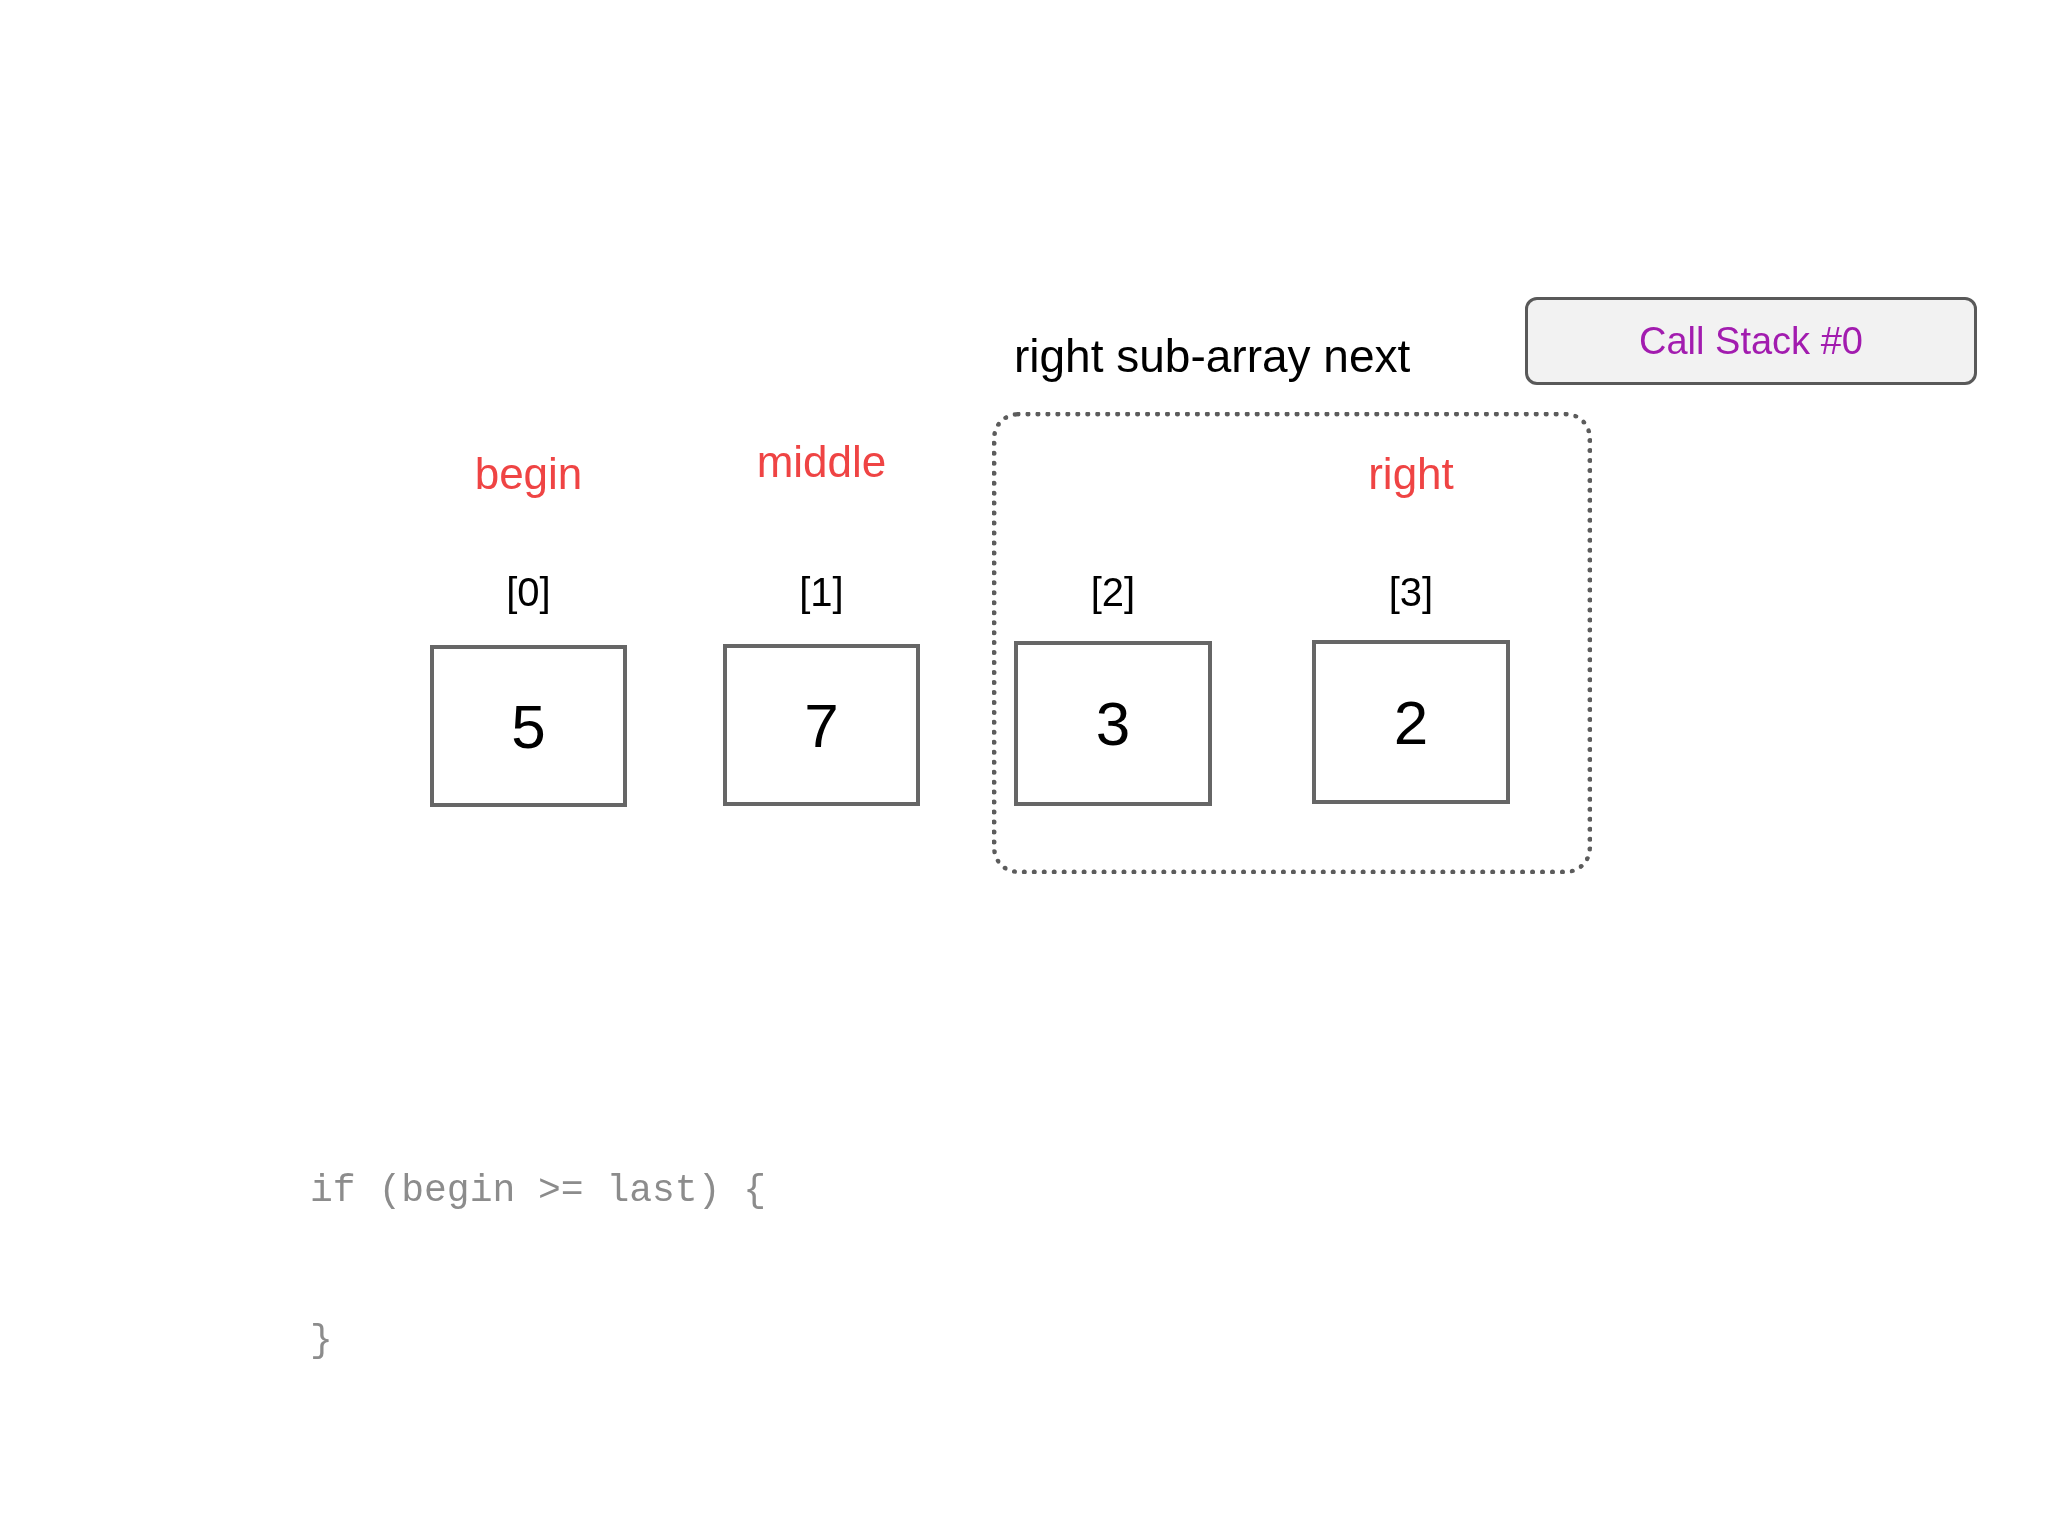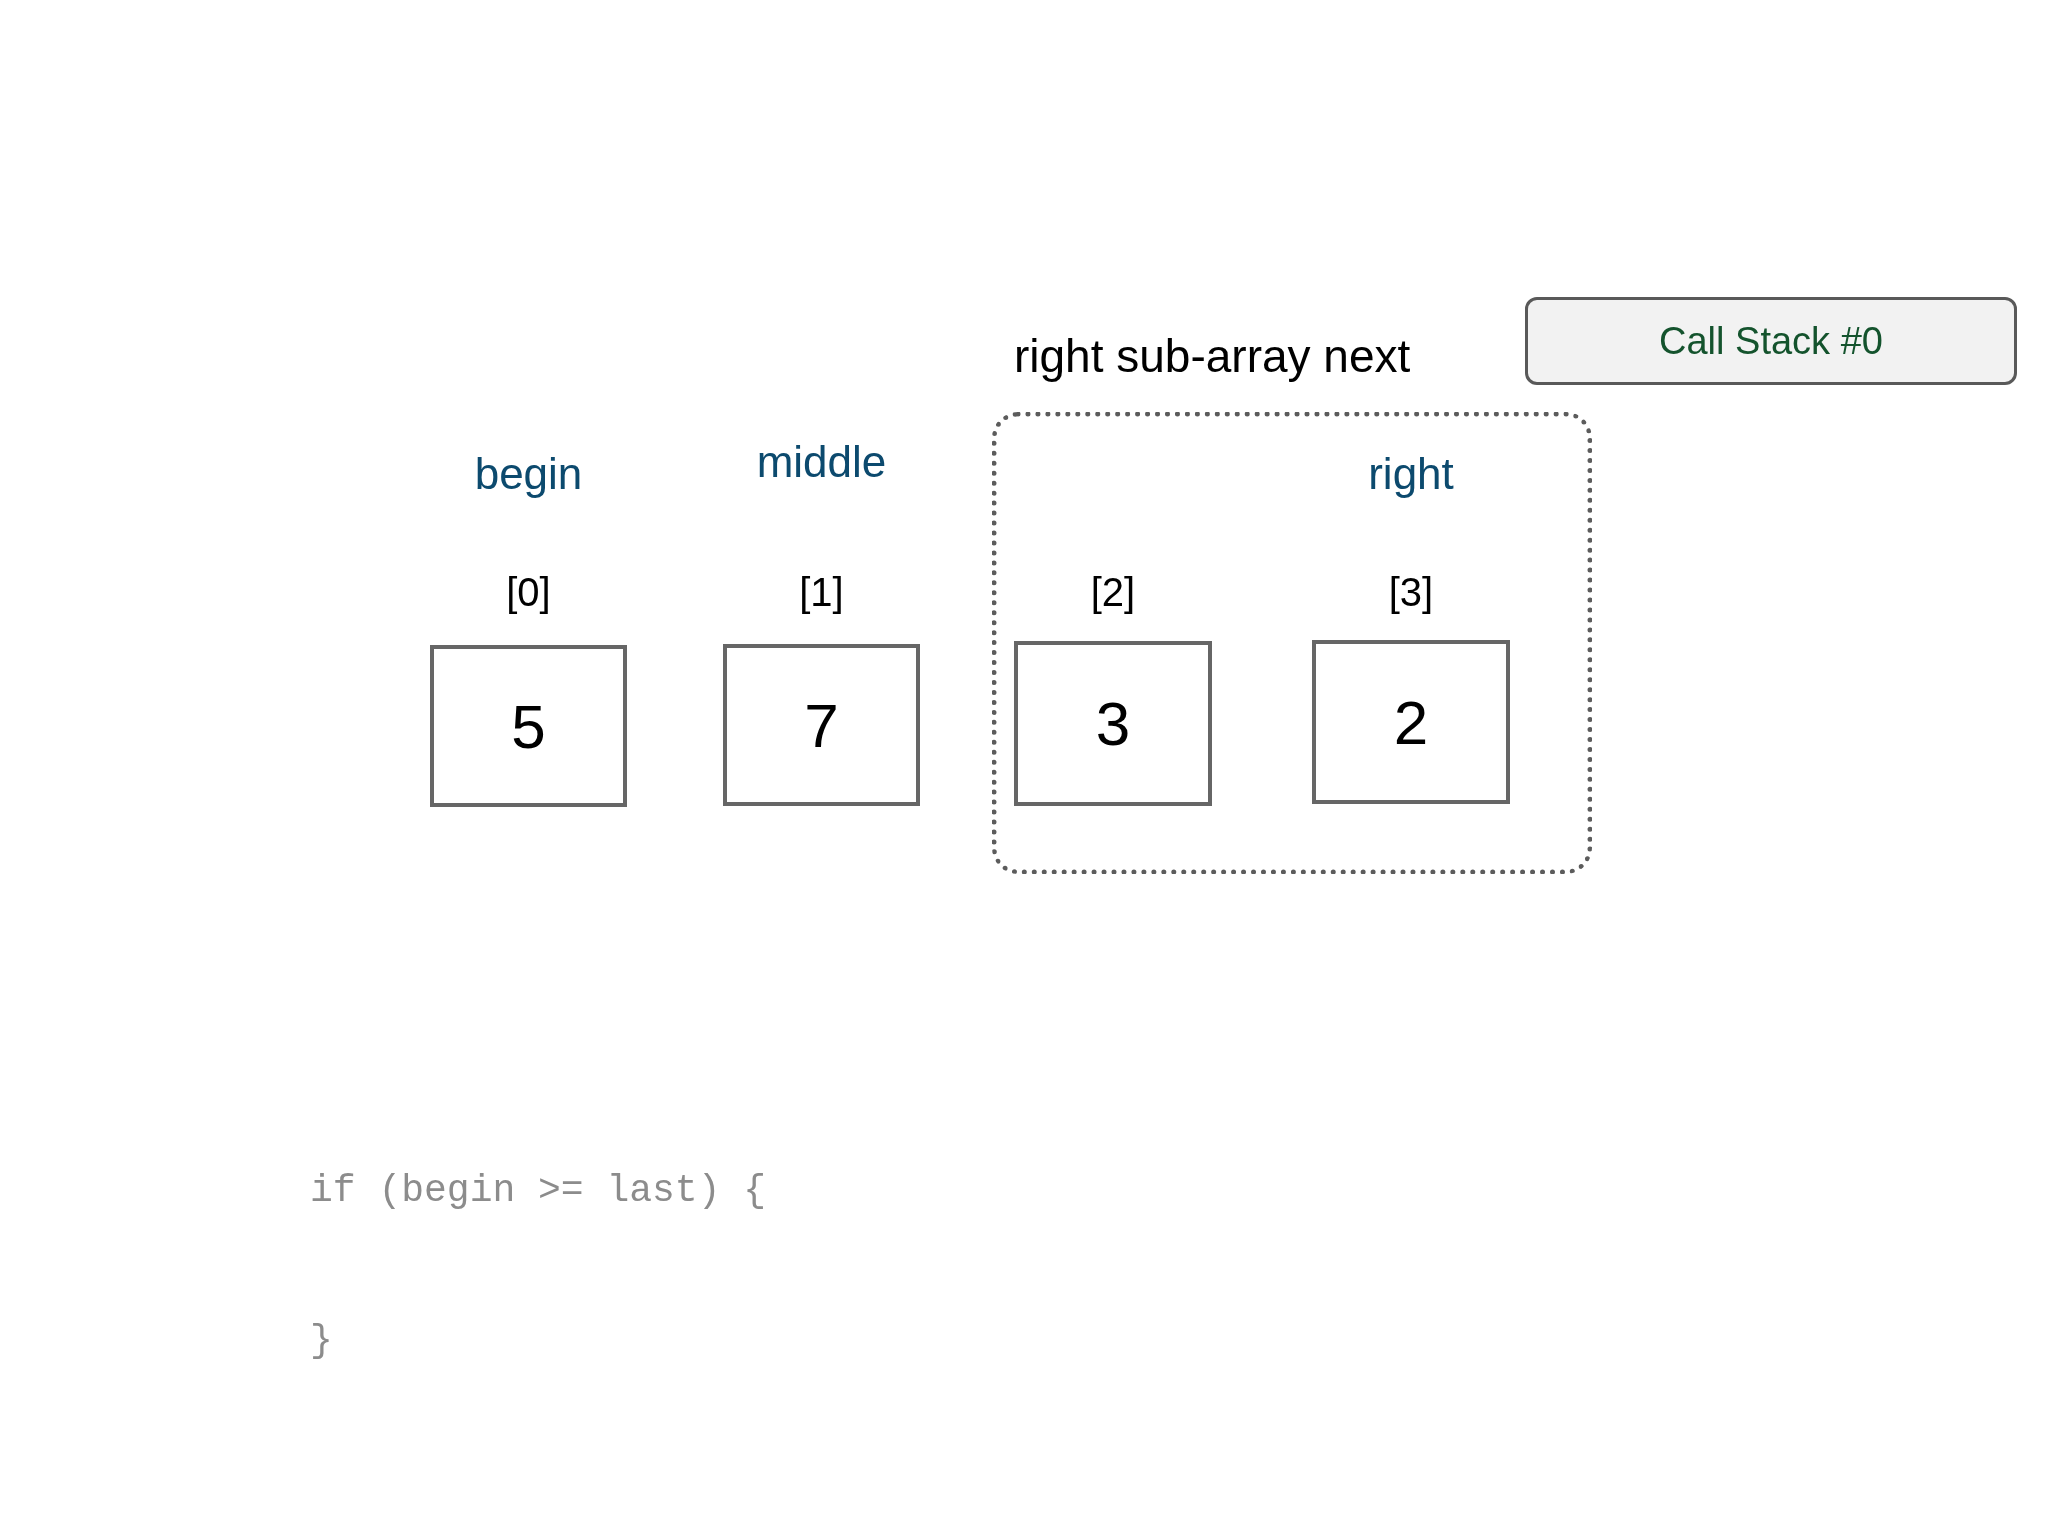--- a/index.html
+++ b/index.html
@@ -32,31 +32,31 @@
     white-space: pre;
     letter-spacing: 0px;
   }
   .caption .cap-line { display: block; }
 
   
   .callstack-badge {
     position: absolute;
     left: 1525px;
     top: 297px;
-    width: 492px;
+    width: 452px;
     height: 88px;
     box-sizing: border-box;
     background: #f2f2f2;
     border: 3px solid #595959;
     border-radius: 12px;
     display: flex;
     align-items: center;
     justify-content: center;
     font-size: 38px;
-    color: #14532d;
+    color: #a21caf;
   }
 
   
   .highlight-region {
     position: absolute;
     left: 992px;
     top: 412px;
     width: 600px;
     height: 462px;
     box-sizing: border-box;
@@ -72,21 +72,21 @@
     top: 0;
     width: 2048px;
     height: 1536px;
     pointer-events: none;
   }
 
   .pointer-label {
     position: absolute;
     font-size: 44px;
     line-height: 44px;
-    color: #0c4a6e;
+    color: #ef4444;
     white-space: nowrap;
     text-align: center;
   }
 
   .index-label {
     position: absolute;
     font-size: 40px;
     line-height: 40px;
     color: #000000;
     white-space: nowrap;

